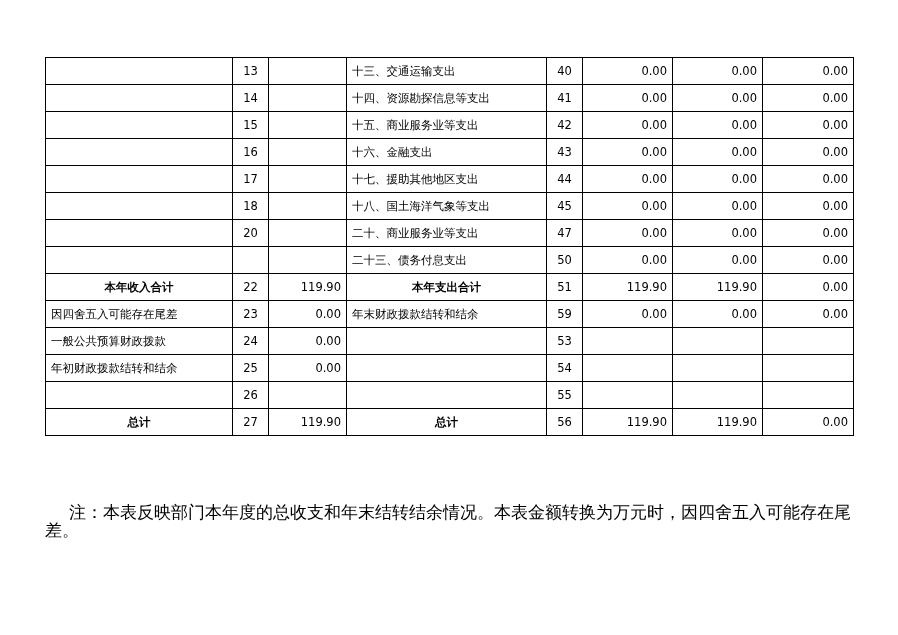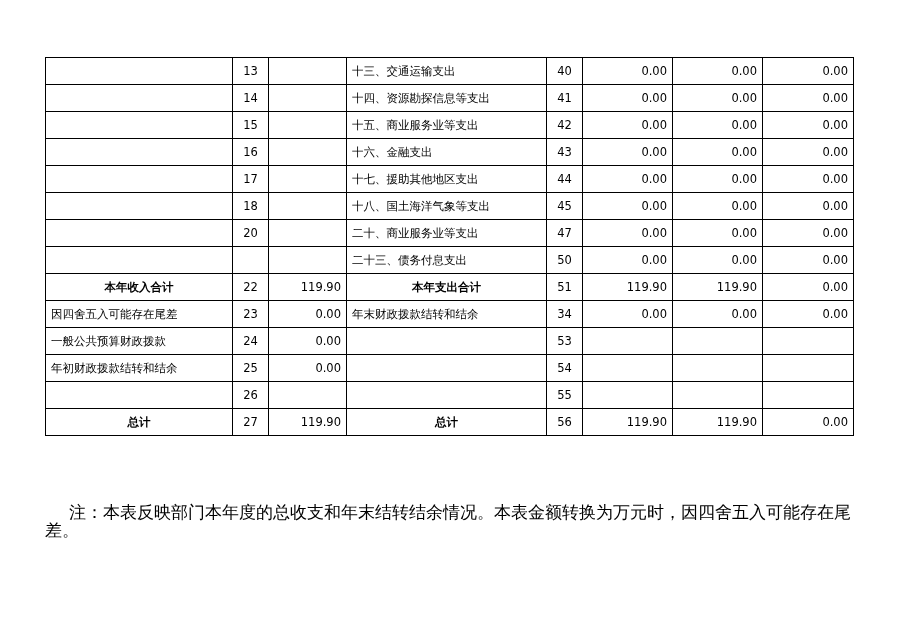--- a/index.html
+++ b/index.html
@@ -170,21 +170,21 @@
           <td class="t-center">51</td>
           <td class="t-right num">119.90</td>
           <td class="t-right num">119.90</td>
           <td class="t-right num">0.00</td>
         </tr>
         <tr>
           <td class="t-left">因四舍五入可能存在尾差</td>
           <td class="t-center">23</td>
           <td class="t-right num">0.00</td>
           <td class="t-left">年末财政拨款结转和结余</td>
-          <td class="t-center">34</td>
+          <td class="t-center">59</td>
           <td class="t-right num">0.00</td>
           <td class="t-right num">0.00</td>
           <td class="t-right num">0.00</td>
         </tr>
         <tr>
           <td class="t-left indent1">一般公共预算财政拨款</td>
           <td class="t-center">24</td>
           <td class="t-right num">0.00</td>
           <td class="t-left"></td>
           <td class="t-center">53</td>

